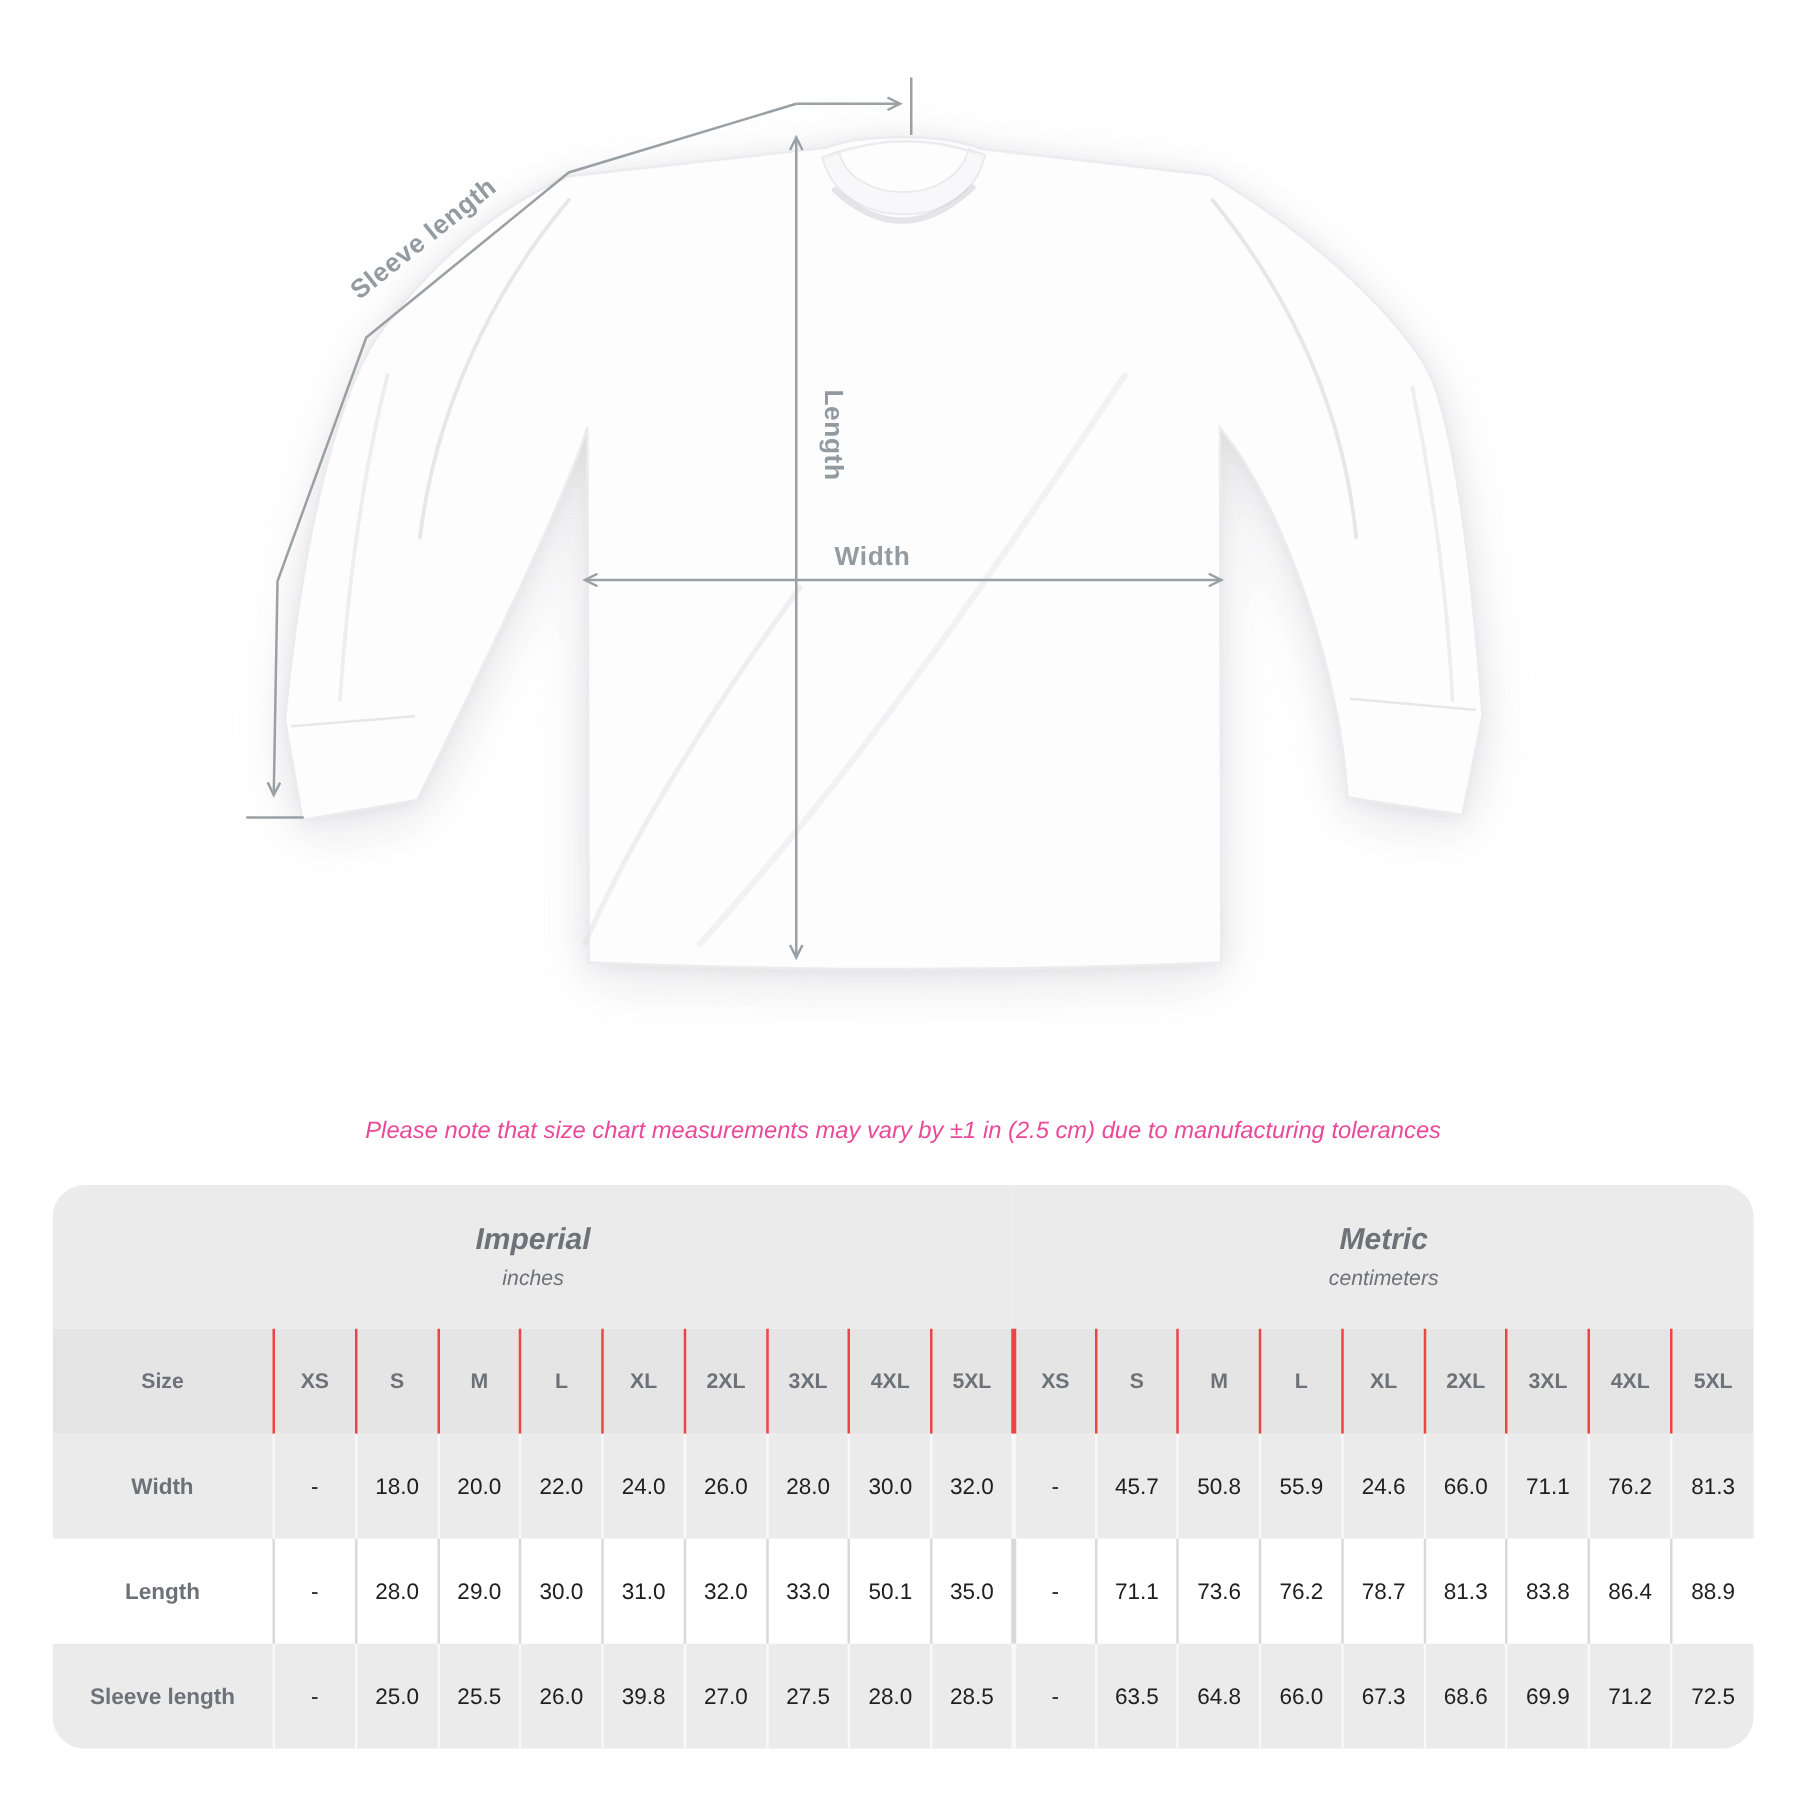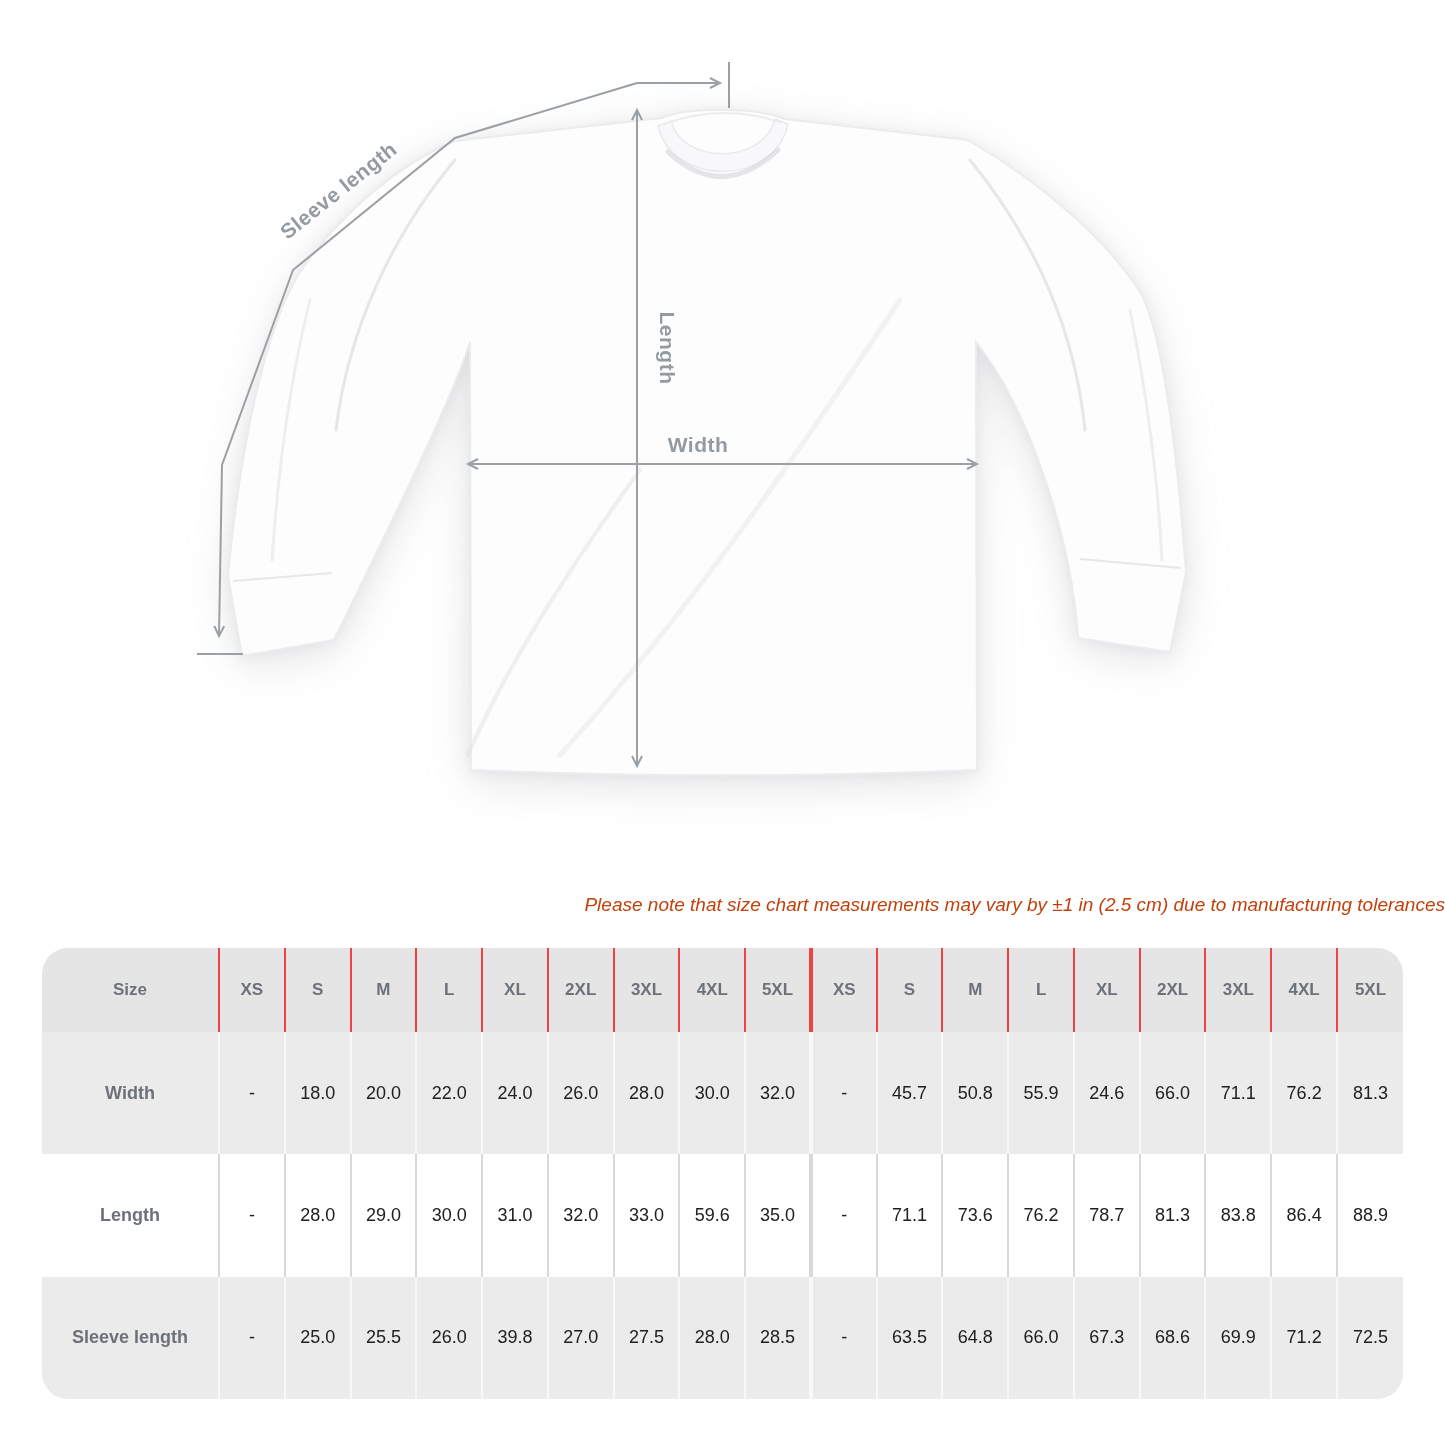--- a/index.html
+++ b/index.html
@@ -20,22 +20,22 @@
     fill:#949ba0;font-weight:bold;font-size:21px;letter-spacing:.5px;
     font-family:"Liberation Sans","DejaVu Sans",sans-serif;
   }
 
   
   .title{
     position:absolute;top:845px;left:0;width:100%;text-align:center;
     font-size:33px;font-weight:bold;color:#3a3a3a;letter-spacing:.3px;
   }
   .subtitle{
-    position:absolute;top:894px;left:0;width:100%;text-align:right;
-    font-size:19px;font-style:italic;color:#c2410c;
+    position:absolute;top:894px;left:0;width:100%;text-align:center;
+    font-size:19px;font-style:italic;color:#ec4899;
   }
 
   
   .table-wrap{
     position:absolute;top:948px;left:42px;width:1361px;height:451px;
     border-radius:26px;overflow:hidden;
   }
   table.size-table{
     width:100%;height:100%;border-collapse:collapse;table-layout:fixed;
   }
@@ -121,20 +121,30 @@
 
   <div class="subtitle">Please note that size chart measurements may vary by ±1 in (2.5 cm) due to manufacturing tolerances</div>
 
   <div class="table-wrap">
     <table class="size-table">
       <colgroup>
         <col style="width:177px">
         <col span="18">
       </colgroup>
       <thead>
+        <tr class="band">
+          <th colspan="10">
+            <div class="gname">Imperial</div>
+            <div class="gunit">inches</div>
+          </th>
+          <th colspan="9">
+            <div class="gname">Metric</div>
+            <div class="gunit">centimeters</div>
+          </th>
+        </tr>
         <tr class="sizes" id="size-header-row">
           <th class="rowlabel">Size</th>
 
         <th class="szh">XS</th>
             <th class="szh">S</th>
             <th class="szh">M</th>
             <th class="szh">L</th>
             <th class="szh">XL</th>
             <th class="szh">2XL</th>
             <th class="szh">3XL</th>
@@ -176,21 +186,21 @@
           </tr>
           <tr class="row-white">
             <td class="rowlabel">Length</td>
             <td class="val">-</td>
             <td class="val">28.0</td>
             <td class="val">29.0</td>
             <td class="val">30.0</td>
             <td class="val">31.0</td>
             <td class="val">32.0</td>
             <td class="val">33.0</td>
-            <td class="val">59.6</td>
+            <td class="val">50.1</td>
             <td class="val">35.0</td>
             <td class="val group-start">-</td>
             <td class="val">71.1</td>
             <td class="val">73.6</td>
             <td class="val">76.2</td>
             <td class="val">78.7</td>
             <td class="val">81.3</td>
             <td class="val">83.8</td>
             <td class="val">86.4</td>
             <td class="val">88.9</td>

